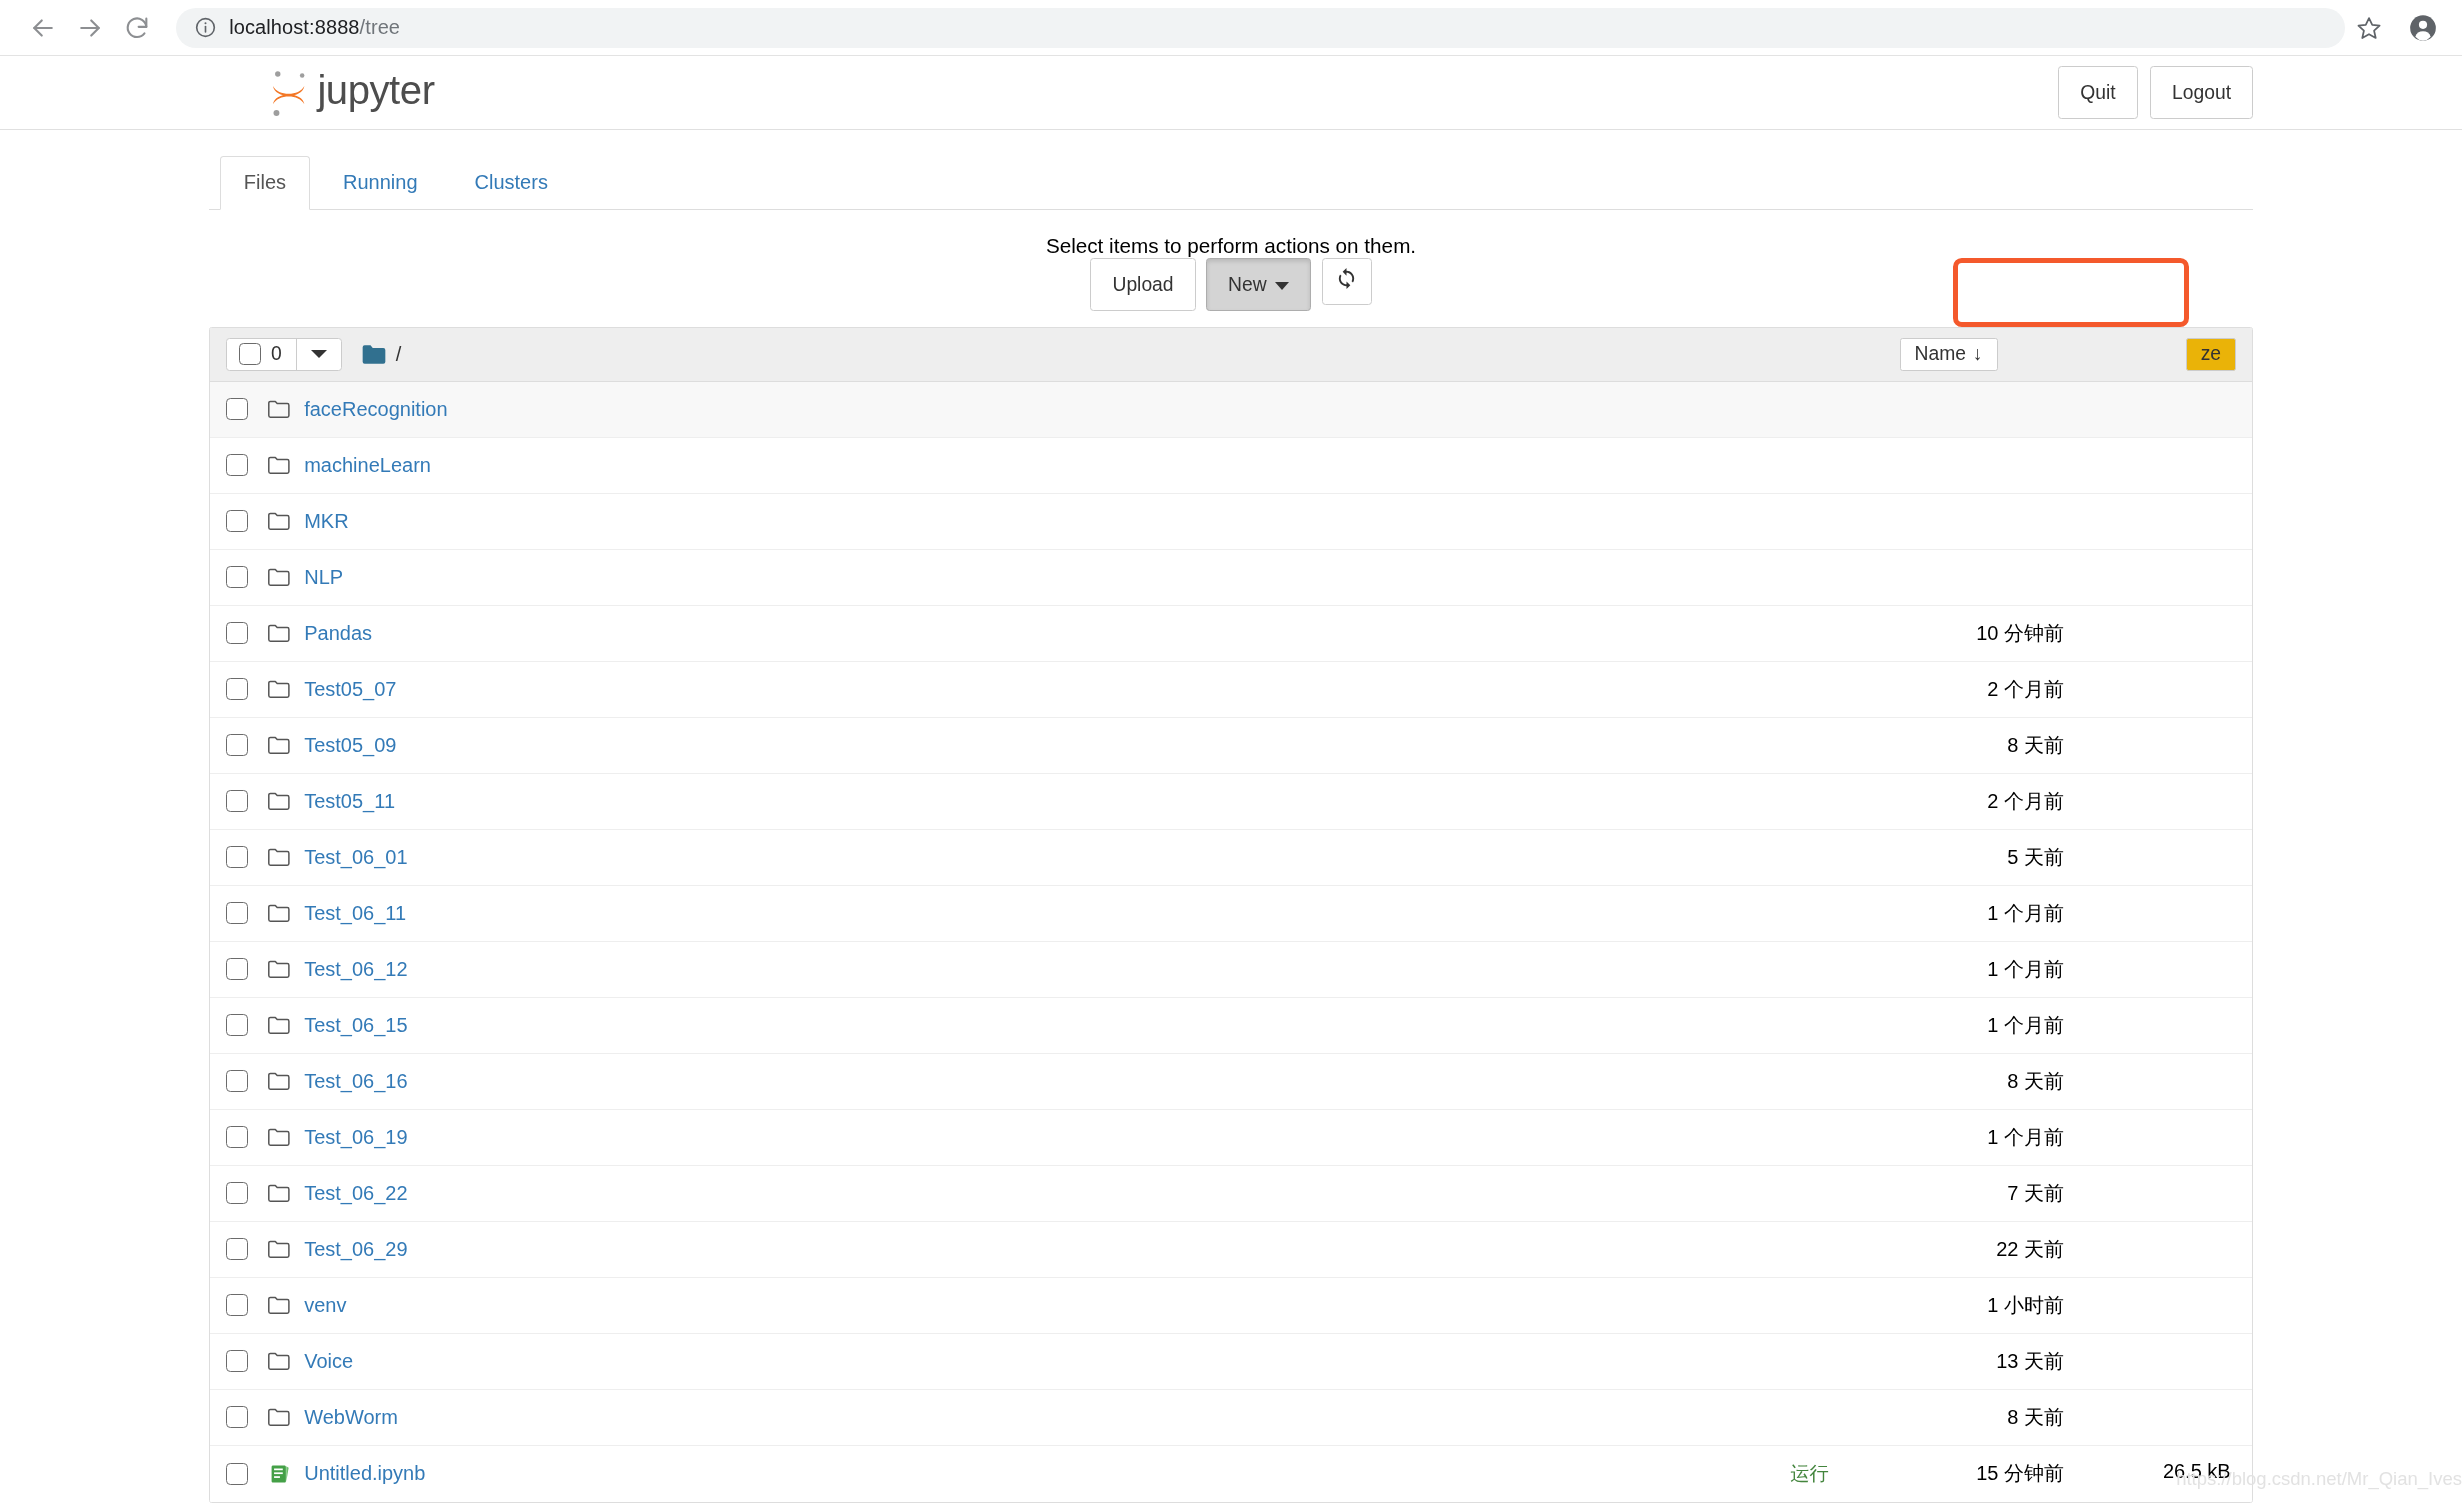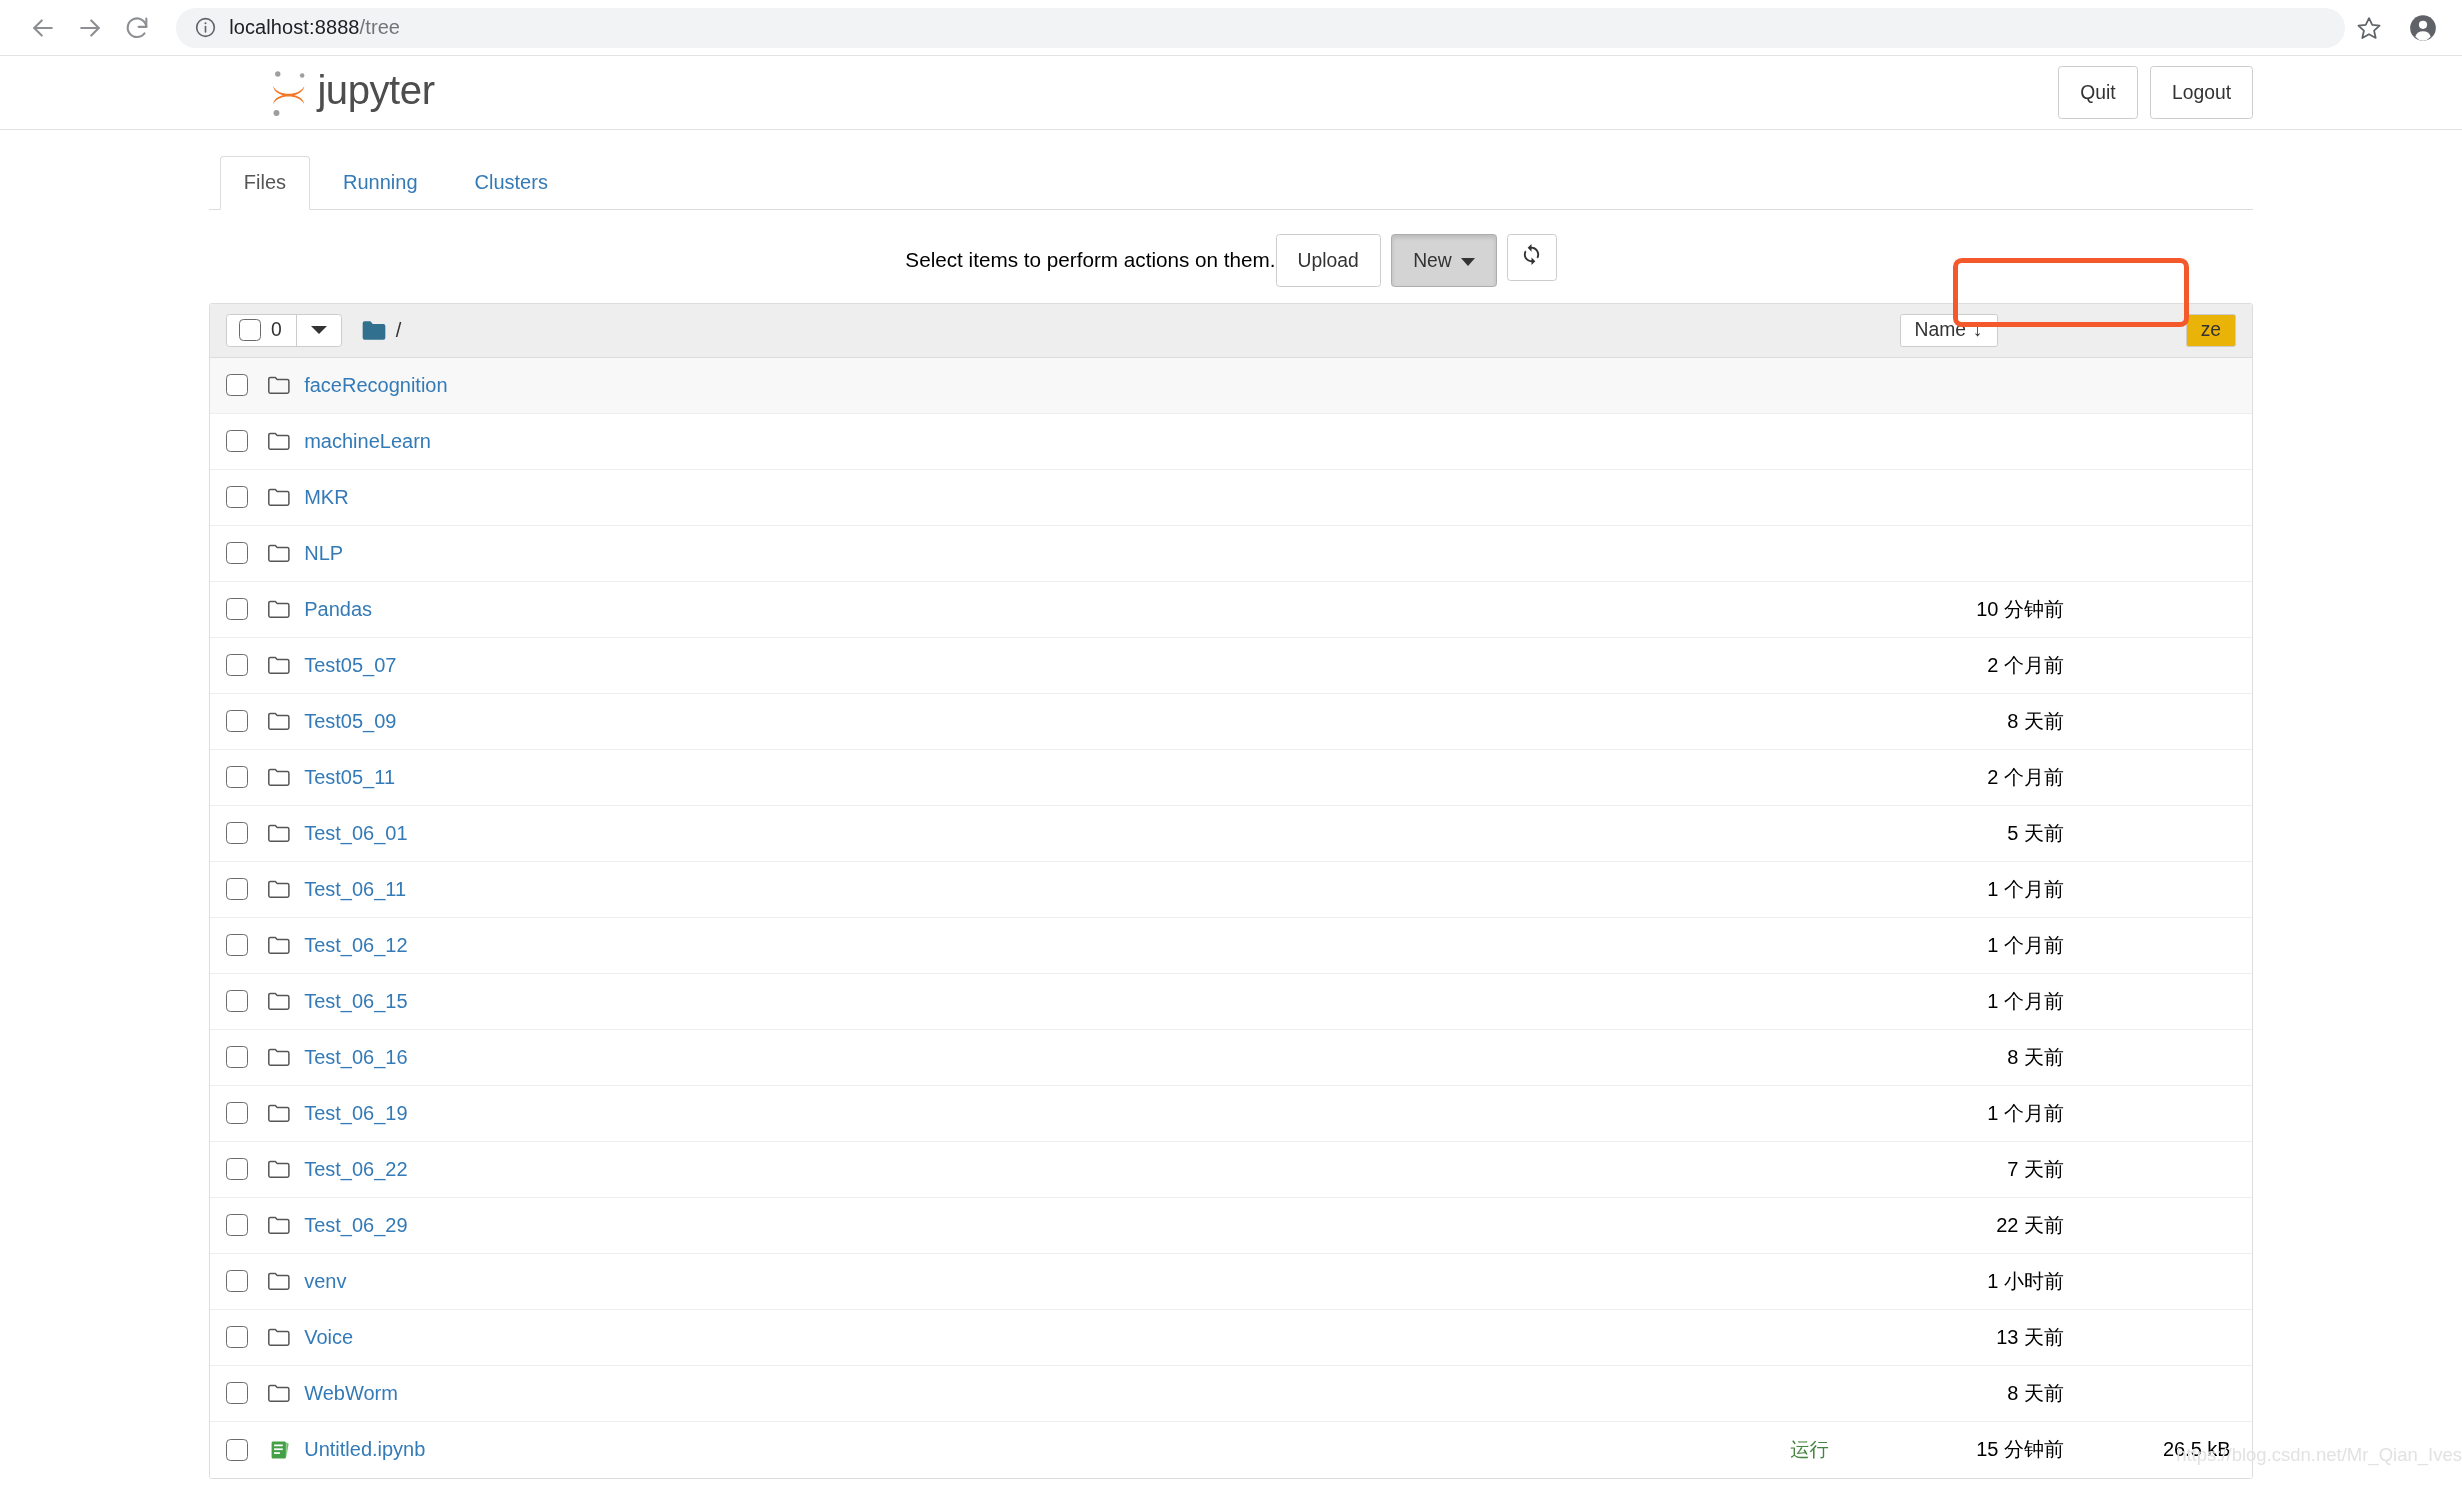--- a/index.html
+++ b/index.html
@@ -135,23 +135,24 @@
     color: #555555;
     background: #ffffff;
     border-color: #dddddd #dddddd #ffffff;
     cursor: default;
   }
 
   
   .toolbar {
     display: flex;
     align-items: center;
-    justify-content: center;
+    justify-content: flex-end;
     margin-top: 24px;
     position: relative;
+    flex-direction: column;
   }
   .toolbar-msg {
     font-size: 20.7px;
     color: #000000;
   }
   .toolbar-right {
     display: flex;
     align-items: flex-start;
     gap: 0;
   }
@@ -326,21 +327,20 @@
   }
   .row-name {
     font-size: 20px;
     color: #337ab7;
     cursor: pointer;
     white-space: nowrap;
   }
   .row-right {
     margin-left: auto;
     display: flex;
-    align-items: center;
     justify-content: flex-end;
     gap: 0;
   }
   .row-status {
     font-size: 19.3px;
     color: #43853d;
     margin-right: 12.3px;
   }
   .row-time {
     font-size: 20px;

